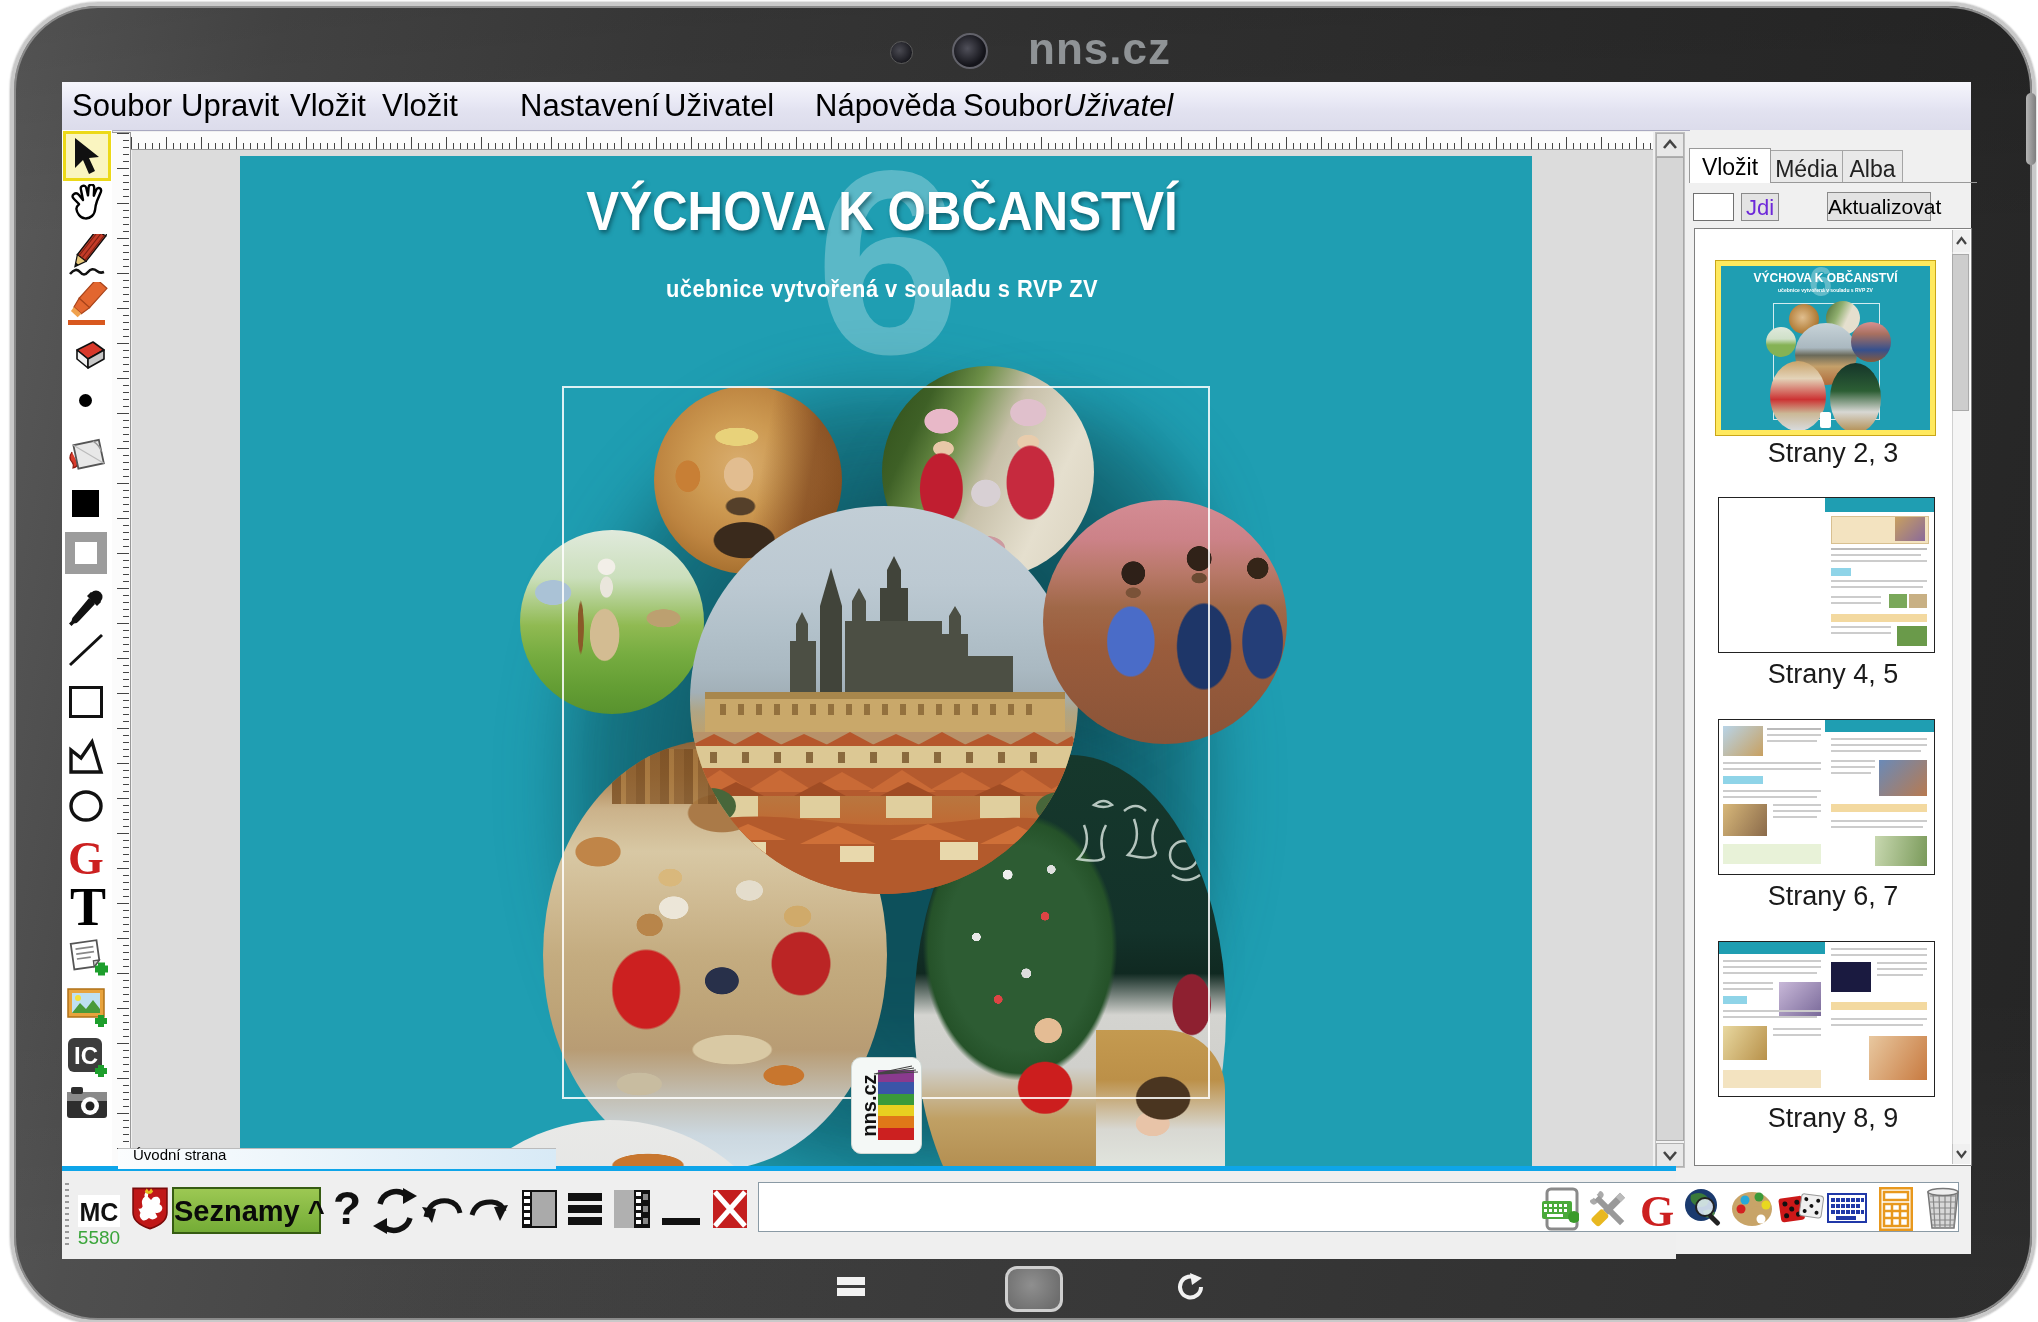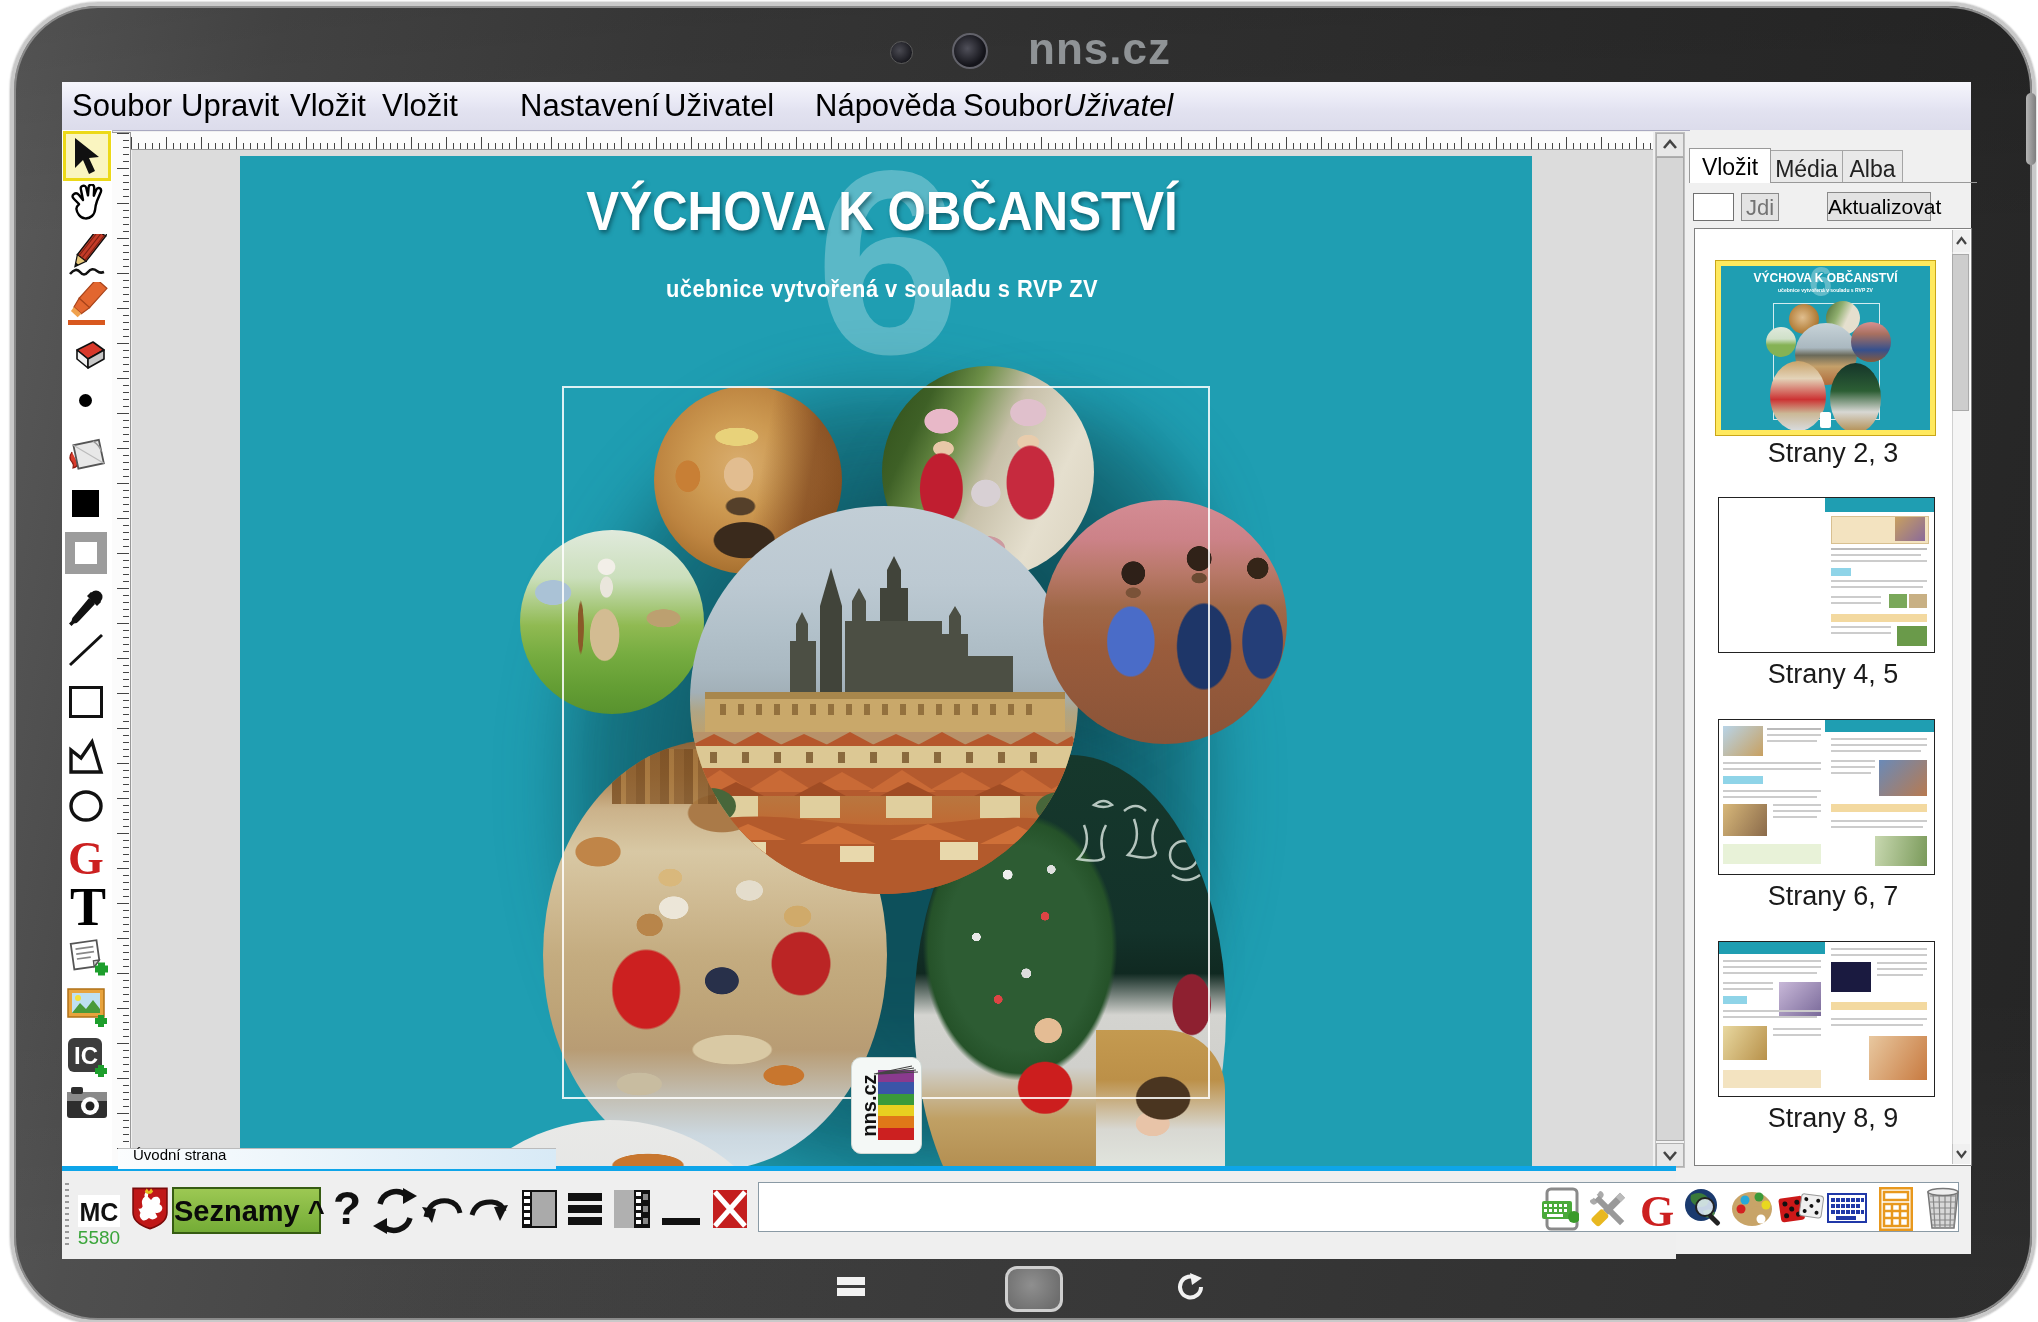--- a/index.html
+++ b/index.html
@@ -428,21 +428,21 @@
     <div class="a" style="left:0;top:24px;width:26px;height:982px;background:#d6d6d6;border:1px solid #a8a8a8;"></div>
   </div>
   <div id="sidebar" class="a">
 
     <div class="a" style="left:-1px;top:18px;width:80px;height:34px;background:#fff;border:1px solid #999;border-bottom:none;z-index:2;font-size:23px;color:#000;text-align:center;line-height:36px;">Vložit</div>
     <div class="a" style="left:80px;top:20px;width:71px;height:32px;background:#e9e9e9;border:1px solid #a5a5a5;border-bottom:none;font-size:23px;color:#222;text-align:center;line-height:36px;">Média</div>
     <div class="a" style="left:152px;top:20px;width:59px;height:32px;background:#e9e9e9;border:1px solid #a5a5a5;border-bottom:none;font-size:23px;color:#222;text-align:center;line-height:36px;">Alba</div>
     <div class="a" style="left:-1px;top:52px;width:288px;height:1px;background:#999;"></div>
 
     <div class="a" style="left:3px;top:63px;width:39px;height:26px;background:#fff;border:1px solid #707070;"></div>
-    <div class="a" style="left:51px;top:63px;width:36px;height:26px;background:#e3e3e3;border:1px solid #8a8a8a;font-size:22px;text-align:center;line-height:27px;color:#737373;">Jdi</div>
+    <div class="a" style="left:51px;top:63px;width:36px;height:26px;background:#e3e3e3;border:1px solid #8a8a8a;font-size:22px;text-align:center;line-height:27px;color:#6d28d9;">Jdi</div>
     <div class="a" style="left:137px;top:62px;width:102px;height:27px;background:#e3e3e3;border:1px solid #8a8a8a;font-size:21px;text-align:center;line-height:28px;color:#000;">Aktualizovat</div>
 
     <div class="a" style="left:4px;top:98px;width:276px;height:936px;background:#fff;border:1px solid #808080;">
 
       <div class="a" style="right:1px;top:1px;width:17px;height:22px;background:#f0f0f0;border-left:1px solid #c0c0c0;"><svg width="17" height="22">
             <path d="M4 14 L8.5 8 L13 14" fill="none" stroke="#444" stroke-width="2.2"></path>
           </svg></div>
       <div class="a" style="right:1px;top:23px;width:17px;height:911px;background:#f5f5f5;border-left:1px solid #d0d0d0;"></div>
       <div class="a" style="right:2px;top:25px;width:15px;height:155px;background:#cdcdcd;border:1px solid #aaa;"></div>
       <div class="a" style="right:1px;bottom:1px;width:17px;height:20px;background:#f0f0f0;border-left:1px solid #c0c0c0;"><svg width="17" height="20">

